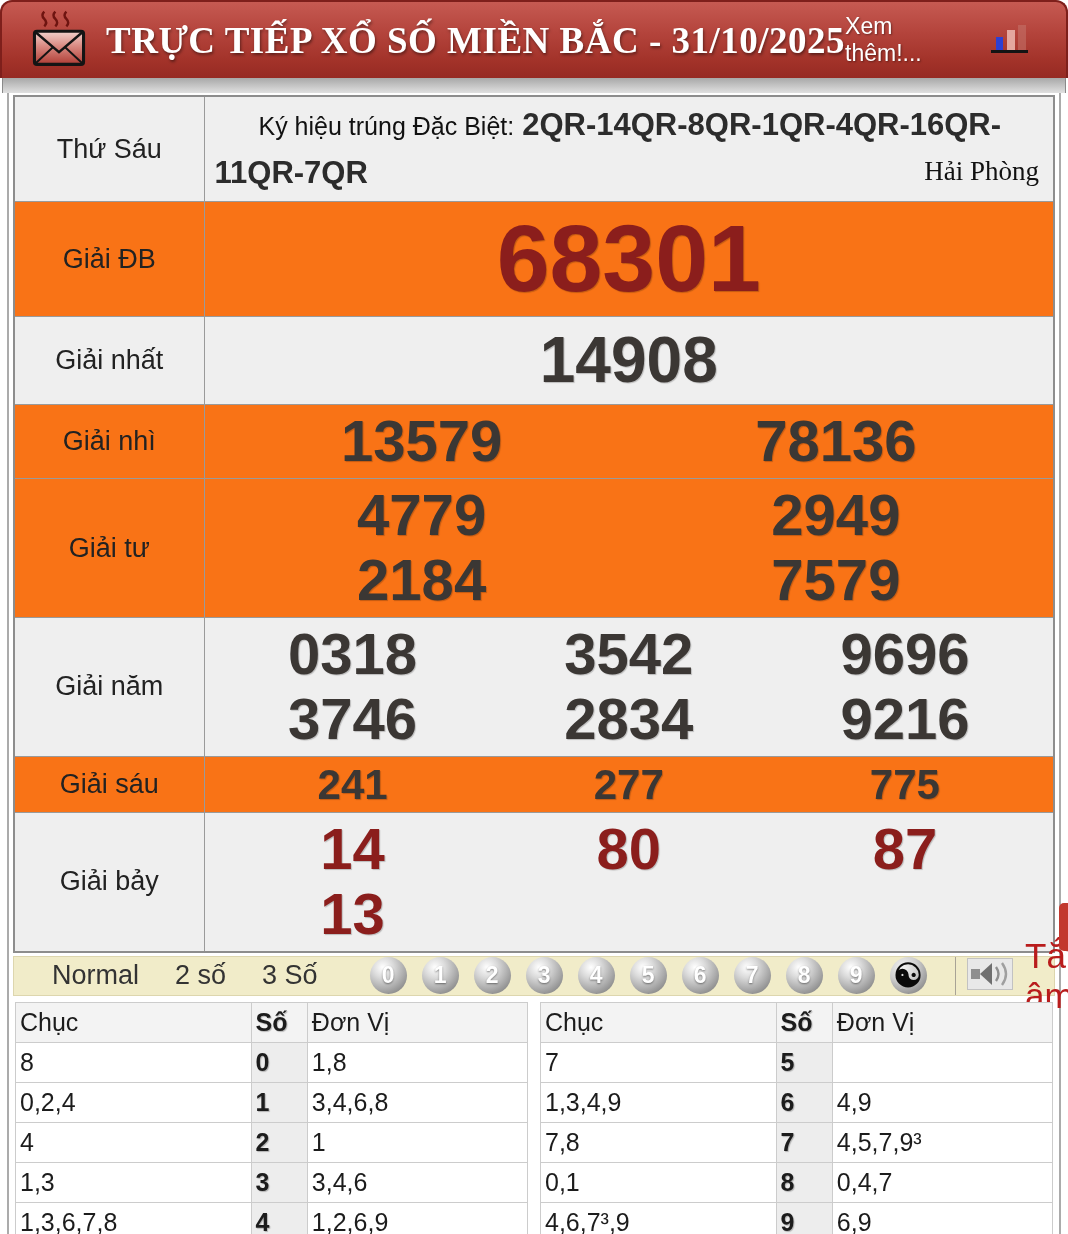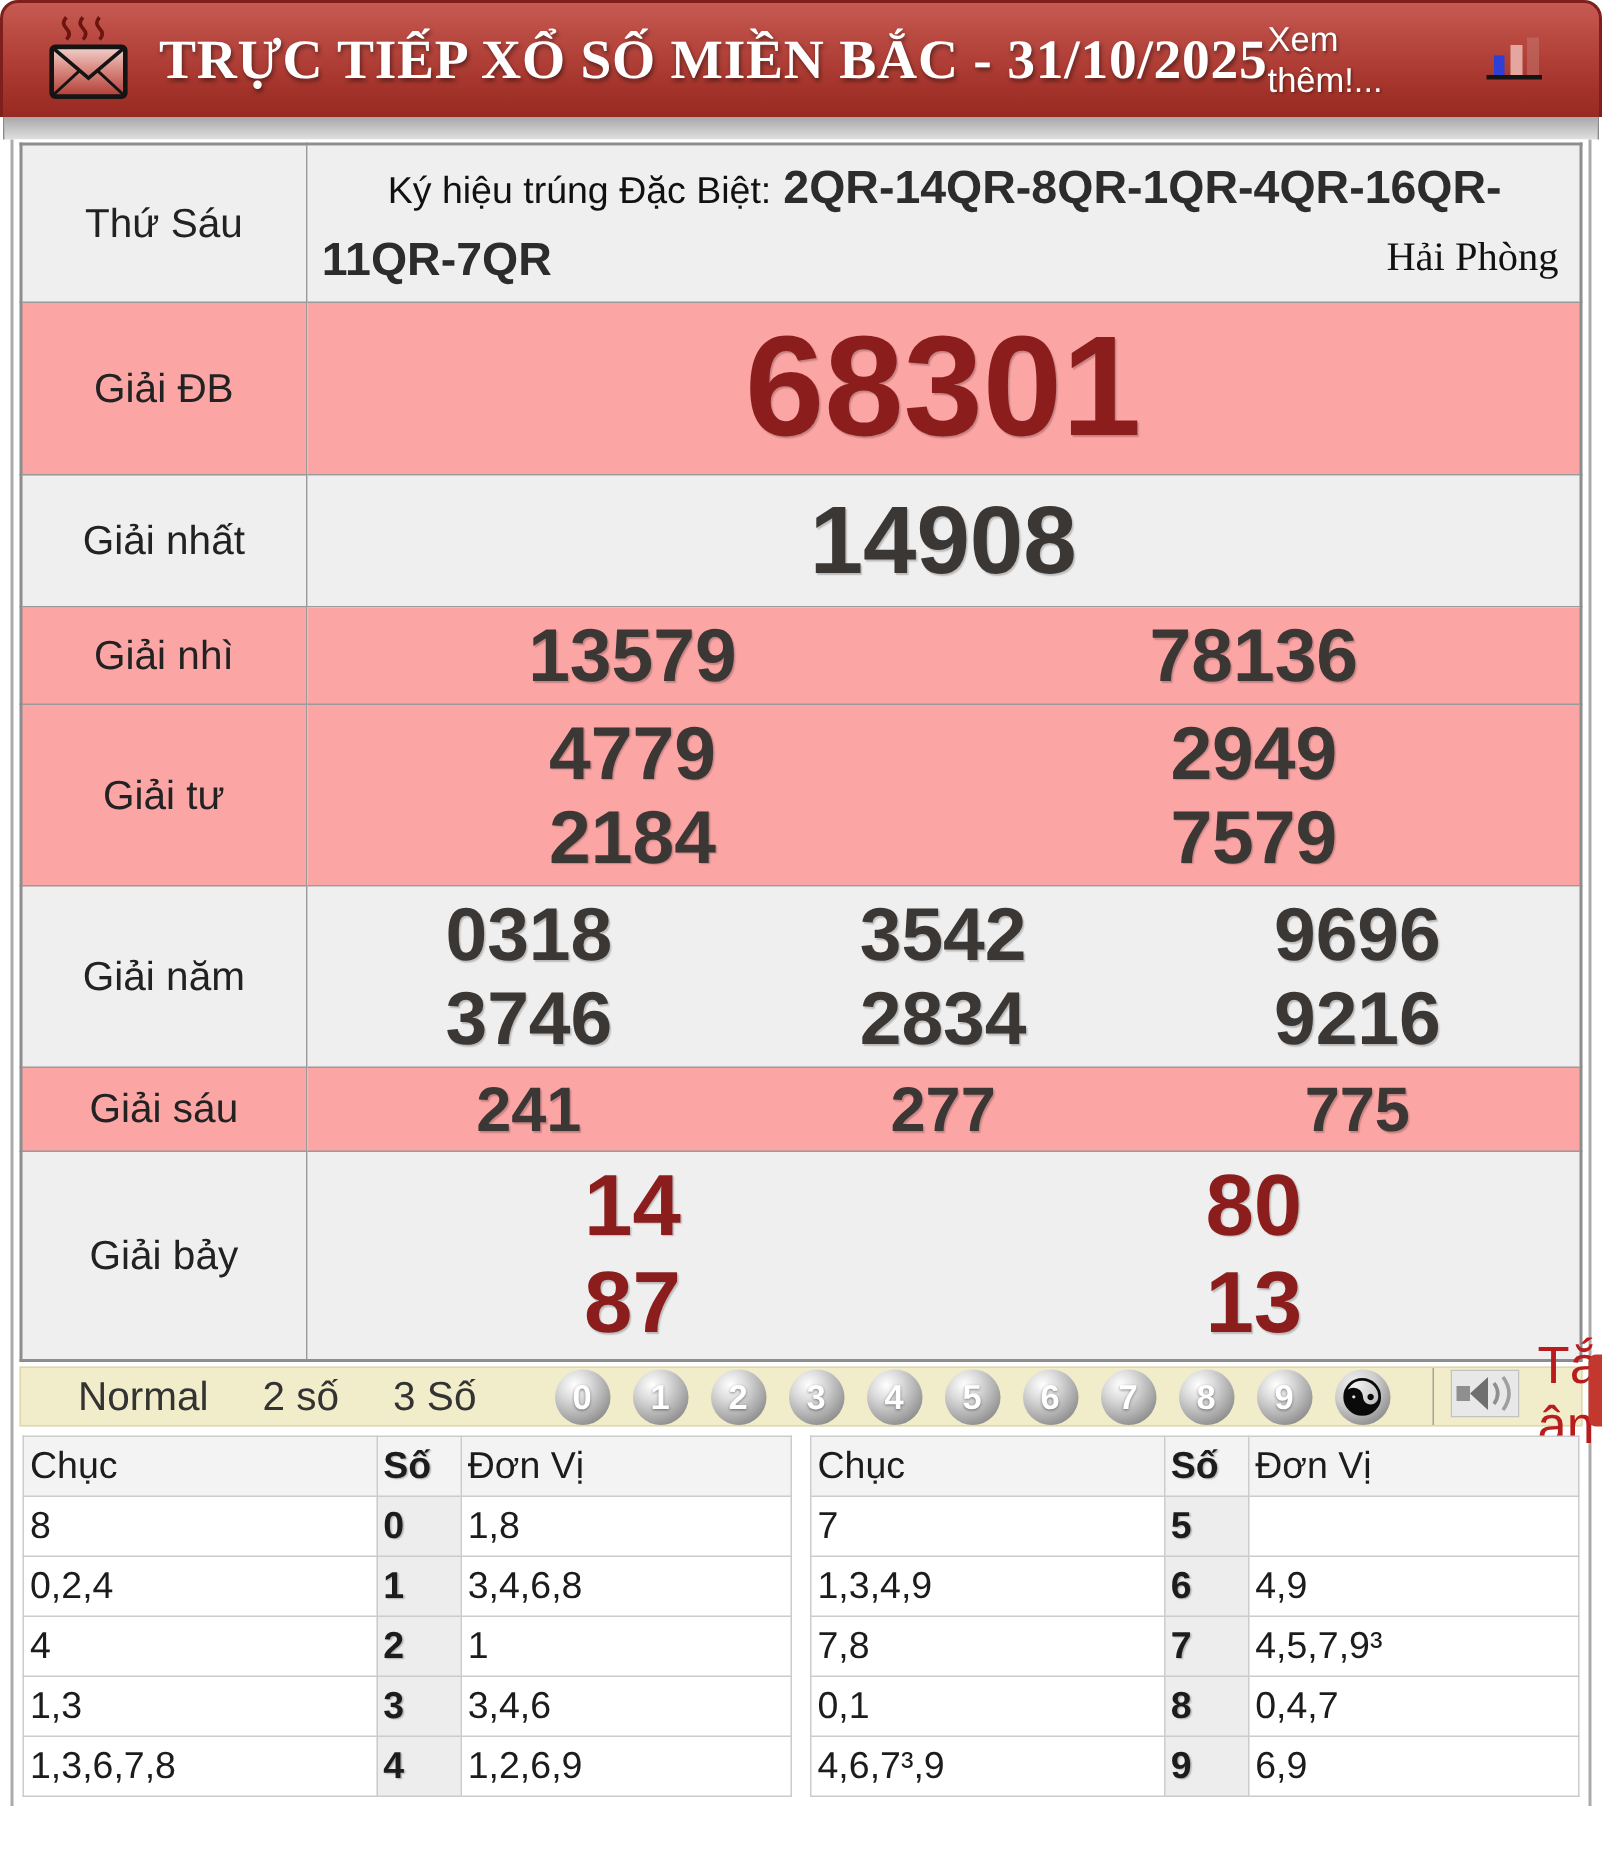--- a/index.html
+++ b/index.html
@@ -51,50 +51,50 @@
   }
 
   
   table.results {
     width: 100%;
     border-collapse: collapse;
     border: 2px solid #8d8d8d;
   }
   table.results td { border: 1px solid #9a9a9a; vertical-align: middle; }
   tr.g { background: #efefef; }
-  tr.w { background: #fca5a5; }
+  tr.w { background: #f97316; }
   td.lbl {
     width: 190px; text-align: center;
     font-size: 27px; color: #222222;
     padding: 4px;
   }
   td.vals { position: relative; padding: 4px 10px; }
 
   .info-cell { font-size: 25px; color: #111; padding: 10px 16px 12px; line-height: 1.55; }
   .info-cell .sym-label { margin-right: 8px; margin-left: 44px; }
   .info-cell .codes { font-weight: bold; font-size: 31px; color: #2c2c2c; }
   .province {
     position: absolute; right: 14px; bottom: 8px;
     font-family: "Liberation Serif", serif;
     font-size: 27px; color: #111;
   }
 
   .grid { display: grid; justify-items: center; align-items: center; row-gap: 0; }
   .cols1 { grid-template-columns: 1fr; }
   .cols2 { grid-template-columns: 1fr 1fr; }
   .cols3 { grid-template-columns: 1fr 1fr 1fr; }
-  .cols4 { grid-template-columns: 1fr 1fr; }
+  .cols4 { grid-template-columns: 1fr 1fr 1fr; }
   .num {
     font-weight: bold; color: #3b3734;
     text-shadow: 1px 1px 1px rgba(0,0,0,0.22);
     line-height: 1.12;
   }
   .size-xl .num { font-size: 95px; color: #8b1e1c; line-height: 1.05; }
   .size-lg .num { font-size: 64px; }
-  .size-md .num { font-size: 50px; }
+  .size-md .num { font-size: 58px; }
   .size-sm .num { font-size: 42px; }
   .size-p7 .num { font-size: 58px; color: #8b1e1c; }
 
   
   .controls {
     margin-top: 3px;
     height: 40px;
     background: #f1ecc9;
     border: 1px solid #ddd6ae;
     display: flex; align-items: center;

